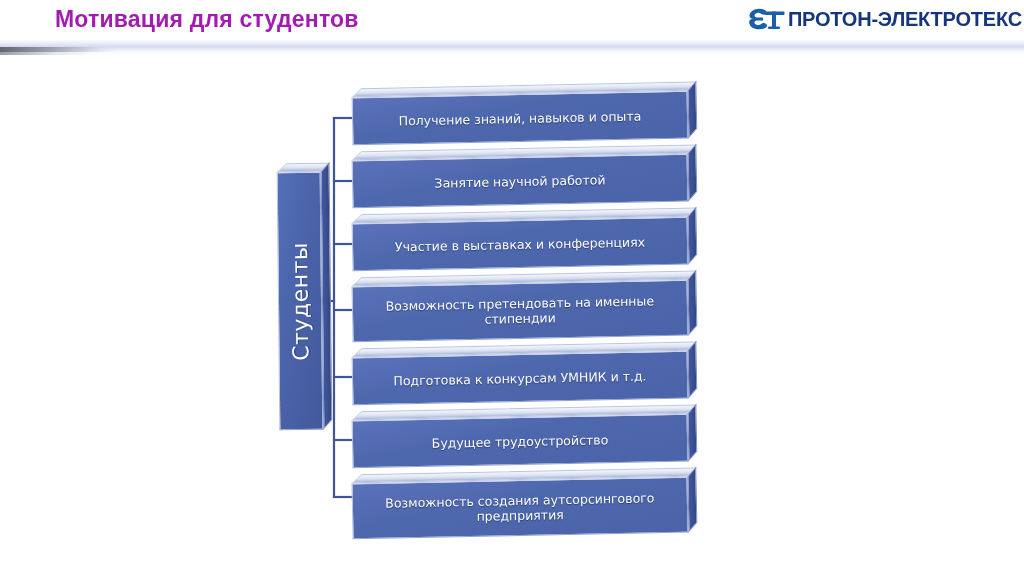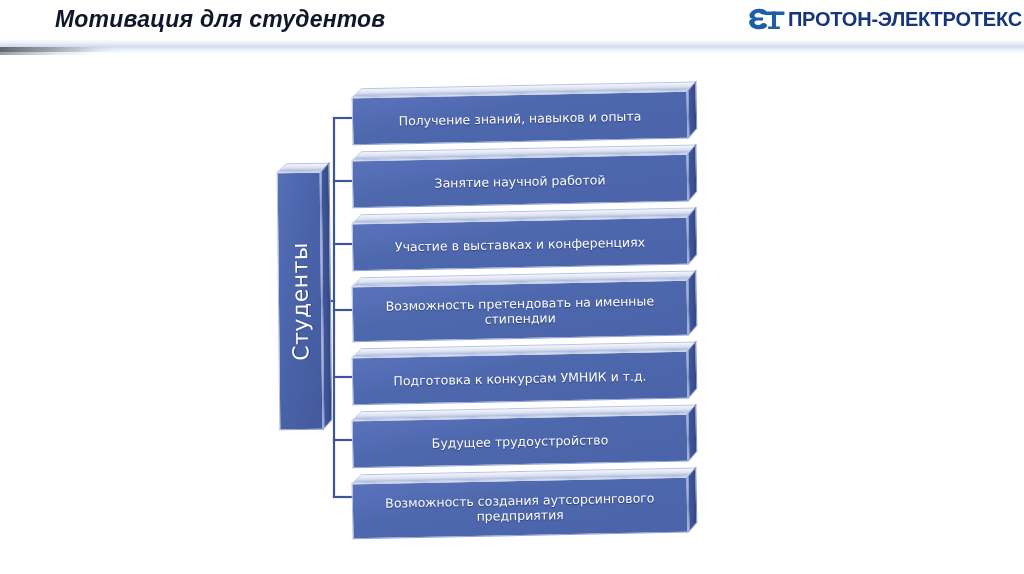--- a/index.html
+++ b/index.html
@@ -12,24 +12,23 @@
   }
   .slide{position:absolute;inset:0;background:#ffffff;}
 
   
   .header{
     position:absolute;left:0;top:0;width:1024px;height:40px;
     background:#ffffff;
   }
   .slide-title{
     position:absolute;left:55px;top:6px;
-    font-size:23px;font-weight:bold;color:#0f172a;
+    font-size:23px;font-weight:bold;color:#a21caf;
     letter-spacing:0.2px;white-space:nowrap;
     text-shadow:0 1px 0 rgba(255,255,255,.9);
-    font-style:italic;
   }
   .header-band{
     position:absolute;left:0;top:39px;width:1024px;height:16px;
     background:linear-gradient(to bottom,
        rgba(255,255,255,1) 0%,
        rgba(238,241,250,1) 22%,
        rgba(213,219,238,1) 48%,
        rgba(229,234,246,1) 62%,
        rgba(248,250,253,1) 82%,
        rgba(255,255,255,1) 100%);

